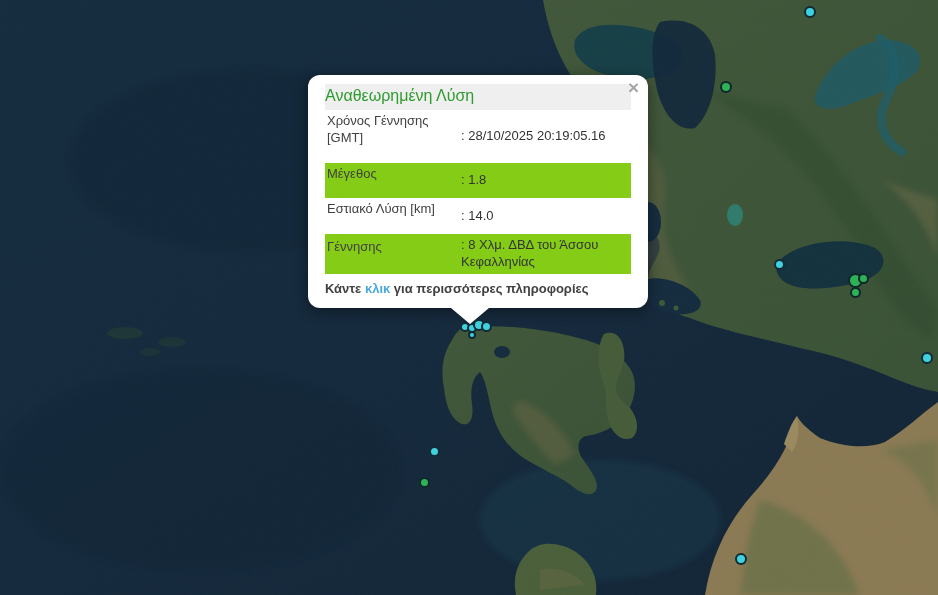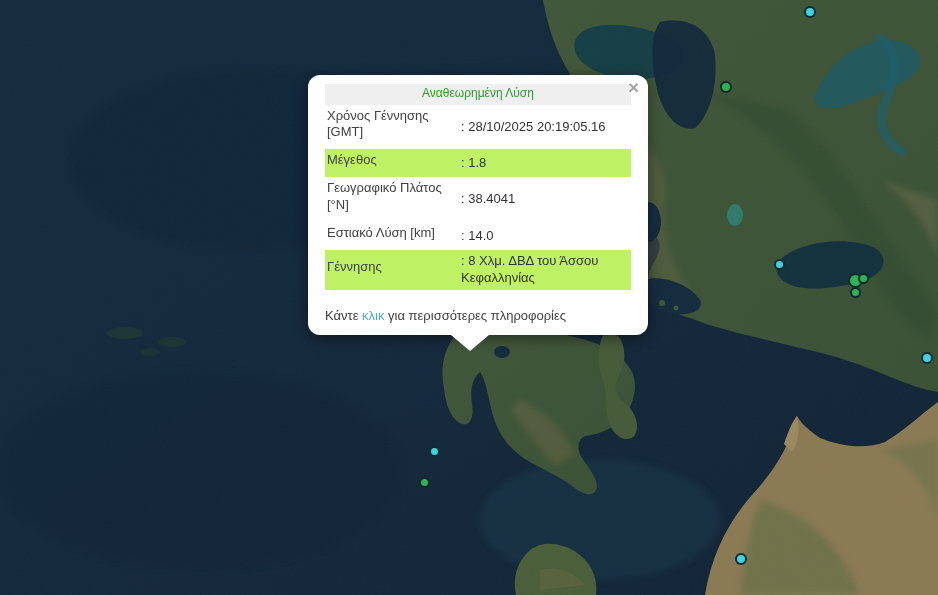--- a/index.html
+++ b/index.html
@@ -29,33 +29,33 @@
     position:absolute;left:143px;top:100%;width:0;height:0;
     border-left:19px solid transparent;border-right:19px solid transparent;
     border-top:16px solid #ffffff;
   }
   .popup-close{
     position:absolute;top:1px;right:7px;border:0;background:transparent;
     color:#a6a6a6;font-size:19px;font-weight:bold;line-height:1;
     cursor:pointer;padding:2px;font-family:"Liberation Sans",sans-serif;
   }
   .popup-title{
-    background:#efefef;color:#2e9b2e;text-align:center;
-    padding:2px 0 3px 0;font-size:12px;
+    background:#efefef;color:#2e9b2e;
+    padding:2px 0 3px 0;font-size:16px;
   }
   table.eq{border-collapse:collapse;width:100%;table-layout:fixed;}
-  table.eq tr.stripe{background:#bef264;}
+  table.eq tr.stripe{background:#84cc16;}
   table.eq th{
     width:124px;text-align:left;font-weight:normal;color:#414141;
-    padding:3px 4px 8px 2px;vertical-align:middle;
+    padding:3px 4px 16px 2px;vertical-align:middle;
   }
   table.eq td{
     color:#333333;padding:3px 0 3px 6px;vertical-align:middle;
   }
-  .popup-footer{margin-top:18px;color:#414141;}
+  .popup-footer{margin-top:7px;color:#414141;font-weight:bold;}
   .popup-footer a{color:#4aa8dc;text-decoration:none;cursor:pointer;}
 </style>
 </head>
 <body>
 
 <div id="stage">
 
   <svg id="map-svg" viewBox="0 0 938 595" preserveAspectRatio="none" aria-hidden="true">
     <defs>
       <linearGradient id="sea" x1="0" y1="0" x2="1" y2="1">
@@ -172,24 +172,20 @@
       <tbody>
           <tr>
             <th>Χρόνος Γέννησης [GMT]</th>
             <td>: 28/10/2025 20:19:05.16</td>
           </tr>
           <tr class="stripe">
             <th>Μέγεθος</th>
             <td>: 1.8</td>
           </tr>
           <tr>
-            <th>Γεωγραφικό Πλάτος [°N]</th>
-            <td>: 38.4041</td>
-          </tr>
-          <tr>
             <th>Εστιακό Λύση [km]</th>
             <td>: 14.0</td>
           </tr>
           <tr class="stripe">
             <th>Γέννησης</th>
             <td>: 8 Χλμ. ΔΒΔ του Άσσου Κεφαλληνίας</td>
           </tr>
         </tbody>
     </table>
     <div class="popup-footer"><span>Κάντε </span><a href="#">κλικ</a><span> για περισσότερες πληροφορίες</span></div>

